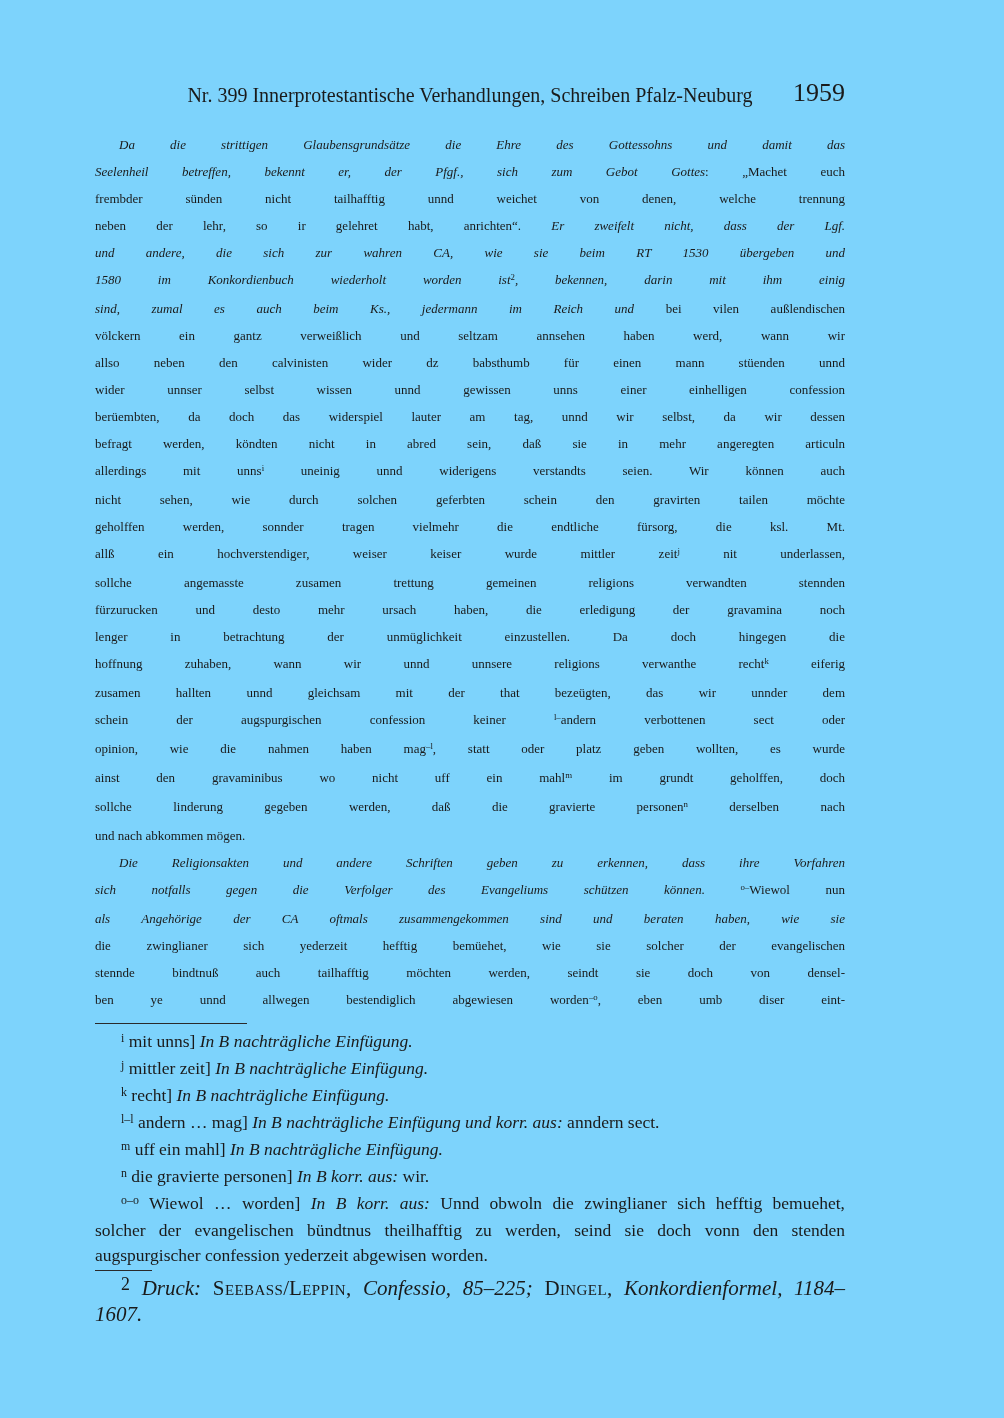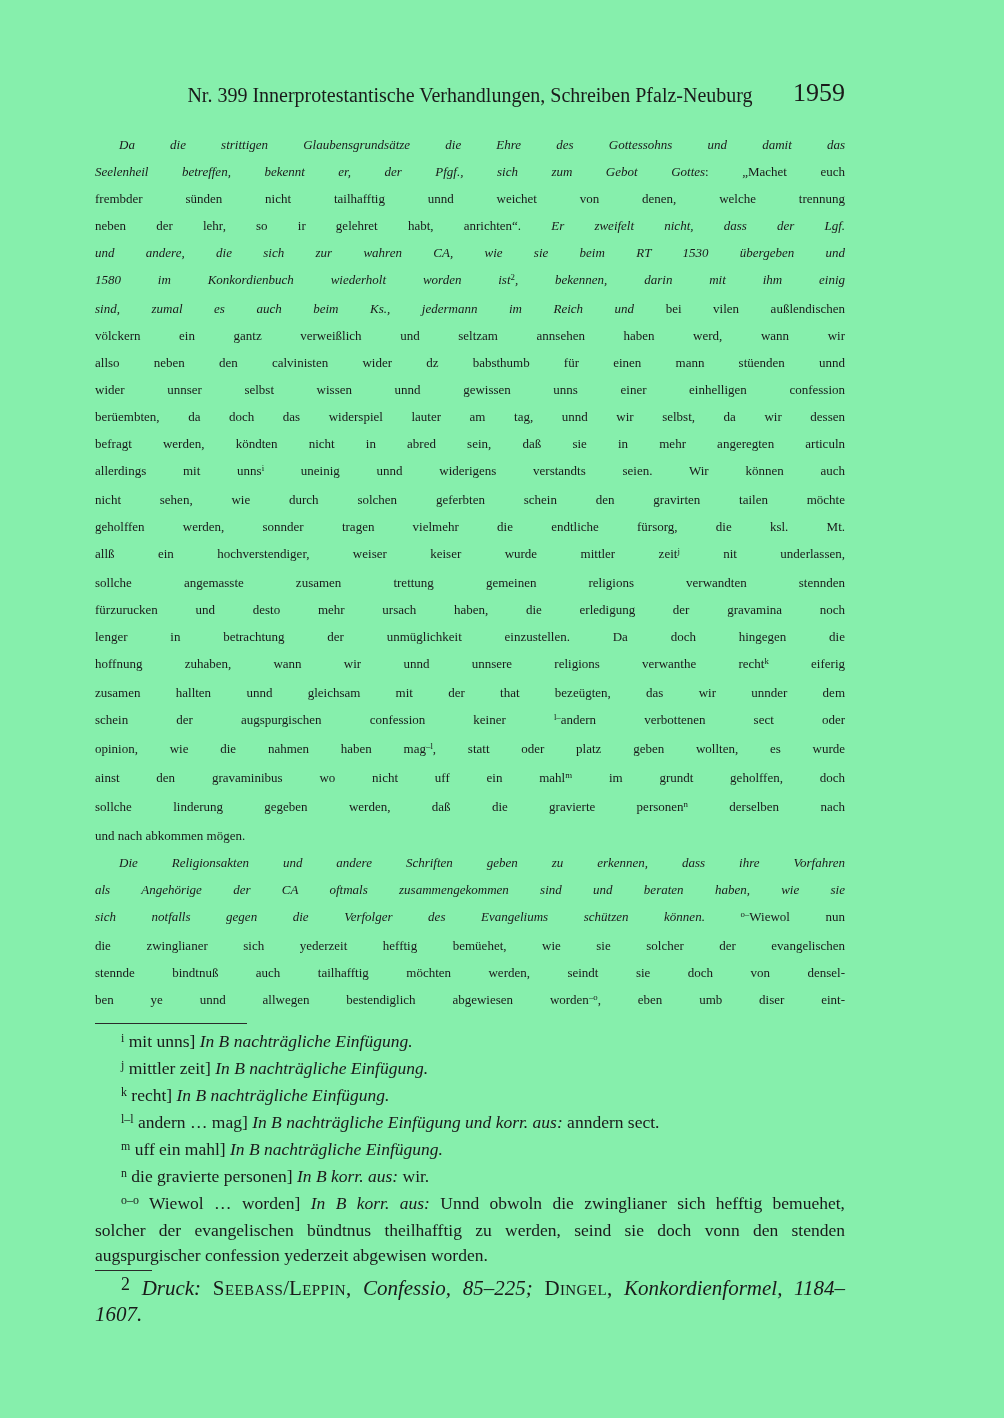--- a/index.html
+++ b/index.html
@@ -1,20 +1,20 @@
 <!DOCTYPE html>
 <html><head>
 <meta charset="utf-8">
 <style>
   html, body { margin: 0; padding: 0; }
   .page {
     position: relative;
     width: 1004px;
     height: 1418px;
-    background: #86efac;
+    background: #7dd3fc;
     color: #1a1a1a;
     font-family: "Liberation Serif", "DejaVu Serif", serif;
     overflow: hidden;
   }
   .textblock {
     position: absolute;
     left: 95px;
     top: 82px;
     width: 750px;
   }
@@ -111,22 +111,22 @@
           <div class="line just"><span>hoffnung zuhaben, wann wir unnd unnsere religions verwanthe recht</span><span class="sup">k</span><span> eiferig</span></div>
           <div class="line just"><span>zusamen hallten unnd gleichsam mit der that bezeügten, das wir unnder dem</span></div>
           <div class="line just"><span>schein der augspurgischen confession keiner </span><span class="sup">l–</span><span>andern verbottenen sect oder</span></div>
           <div class="line just"><span>opinion, wie die nahmen haben mag</span><span class="sup">–l</span><span>, statt oder platz geben wollten, es wurde</span></div>
           <div class="line just"><span>ainst den gravaminibus wo nicht uff ein mahl</span><span class="sup">m</span><span> im grundt geholffen, doch</span></div>
           <div class="line just"><span>sollche linderung gegeben werden, daß die gravierte personen</span><span class="sup">n</span><span> derselben nach</span></div>
           <div class="line"><span>und nach abkommen mögen.</span></div>
         </div>
         <div class="para">
           <div class="line just ind"><span class="it">Die Religionsakten und andere Schriften geben zu erkennen, dass ihre Vorfahren</span></div>
+          <div class="line just"><span class="it">sich notfalls gegen die Verfolger des Evangeliums schützen können. </span><span class="sup">o–</span><span>Wiewol nun</span></div>
           <div class="line just"><span class="it">als Angehörige der CA oftmals zusammengekommen sind und beraten haben, wie sie</span></div>
-          <div class="line just"><span class="it">sich notfalls gegen die Verfolger des Evangeliums schützen können. </span><span class="sup">o–</span><span>Wiewol nun</span></div>
           <div class="line just"><span>die zwinglianer sich yederzeit hefftig bemüehet, wie sie solcher der evangelischen</span></div>
           <div class="line just"><span>stennde bindtnuß auch tailhafftig möchten werden, seindt sie doch von densel-</span></div>
           <div class="line just"><span>ben ye unnd allwegen bestendiglich abgewiesen worden</span><span class="sup">–o</span><span>, eben umb diser eint-</span></div>
         </div>
       </div>
 
     <div class="rule rule-apparatus"></div>
 
     <div class="apparatus" id="apparatus">
         <div class="apparatus-note">

